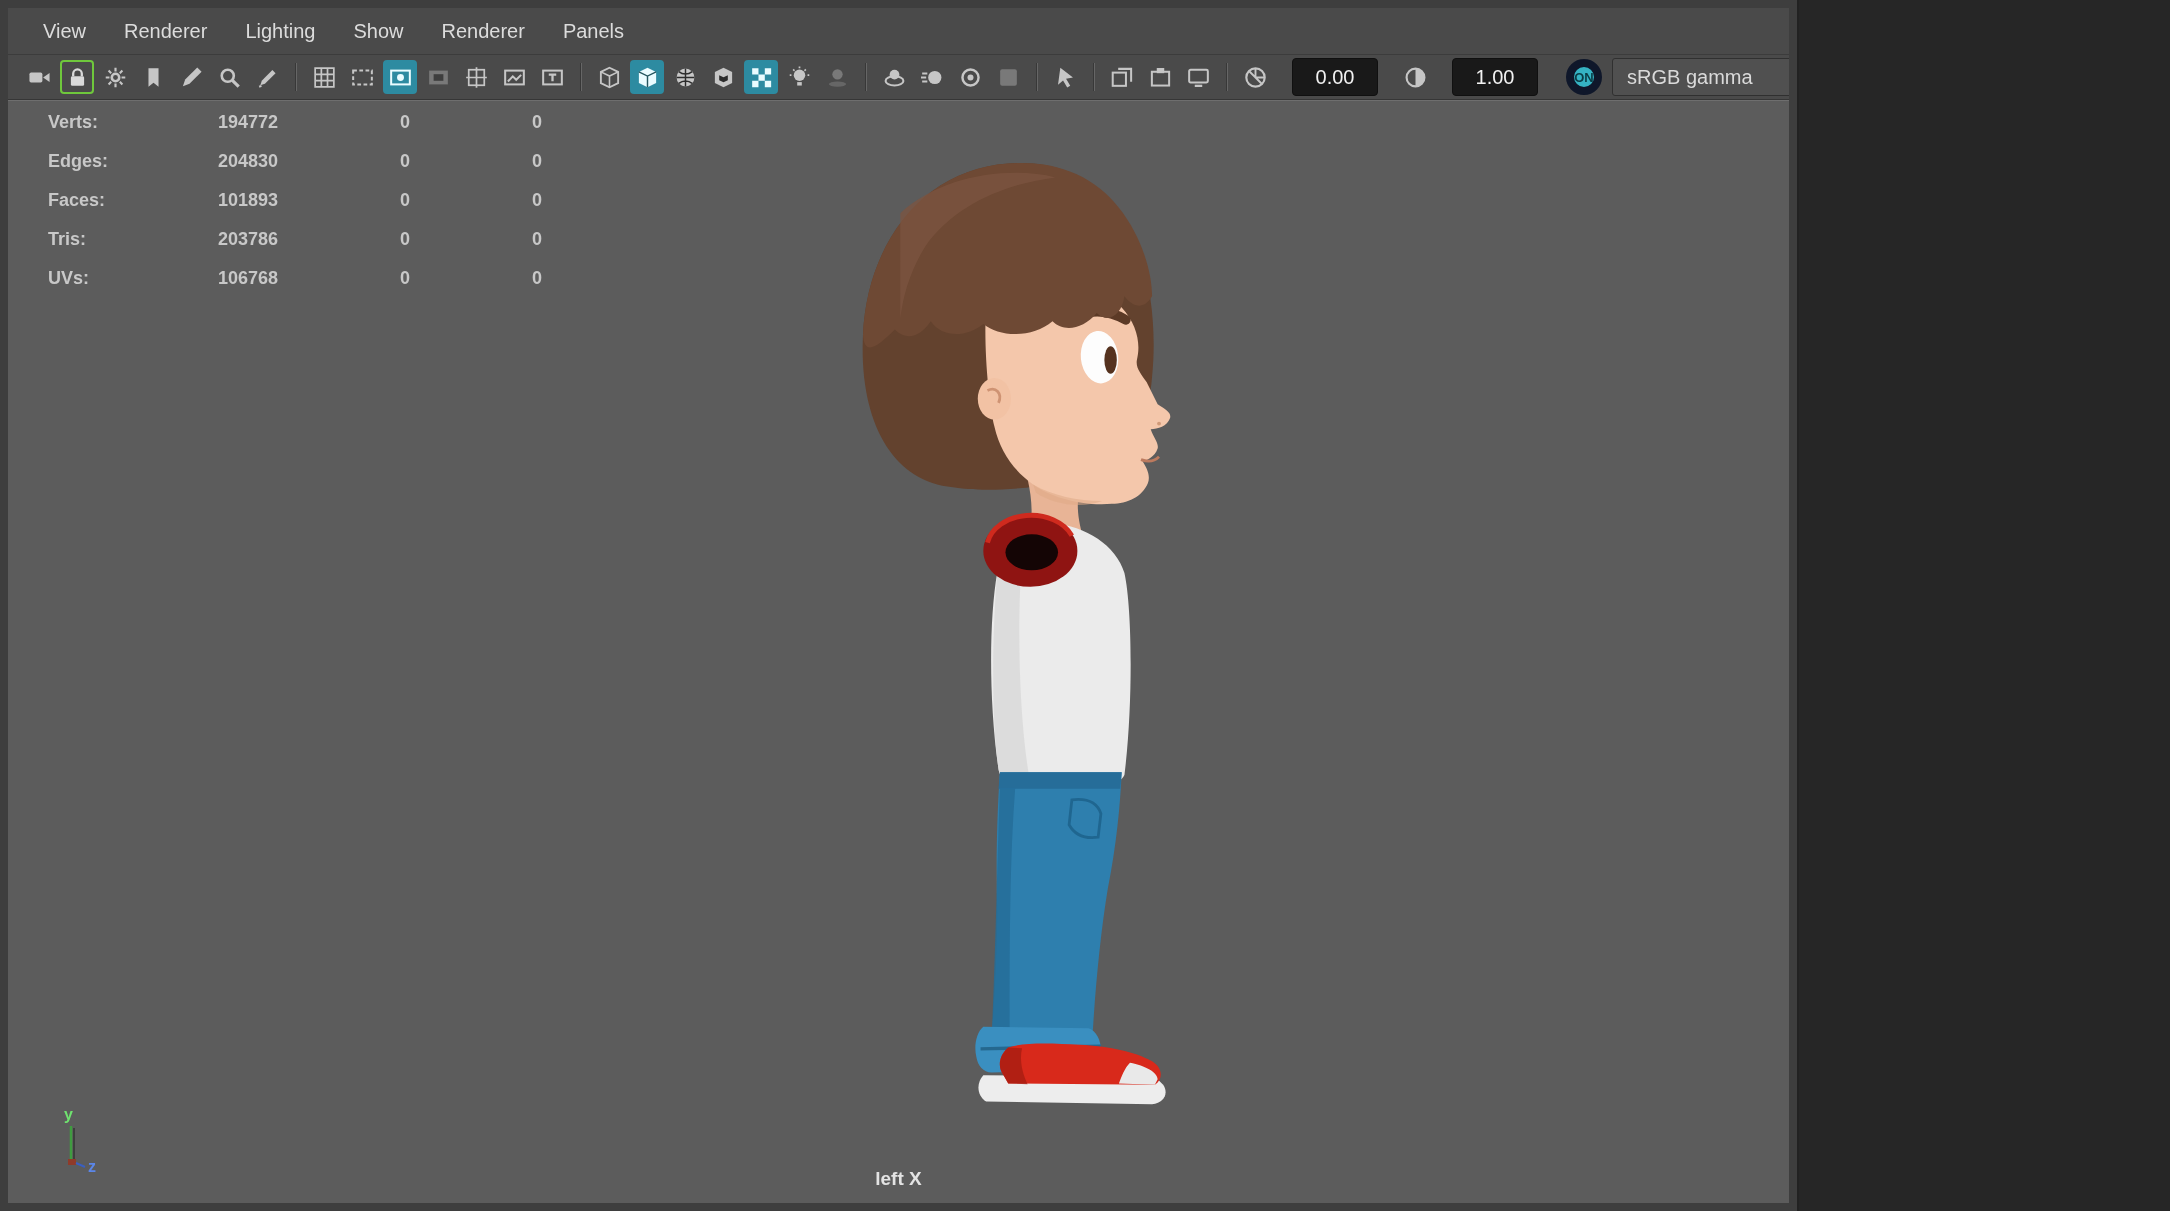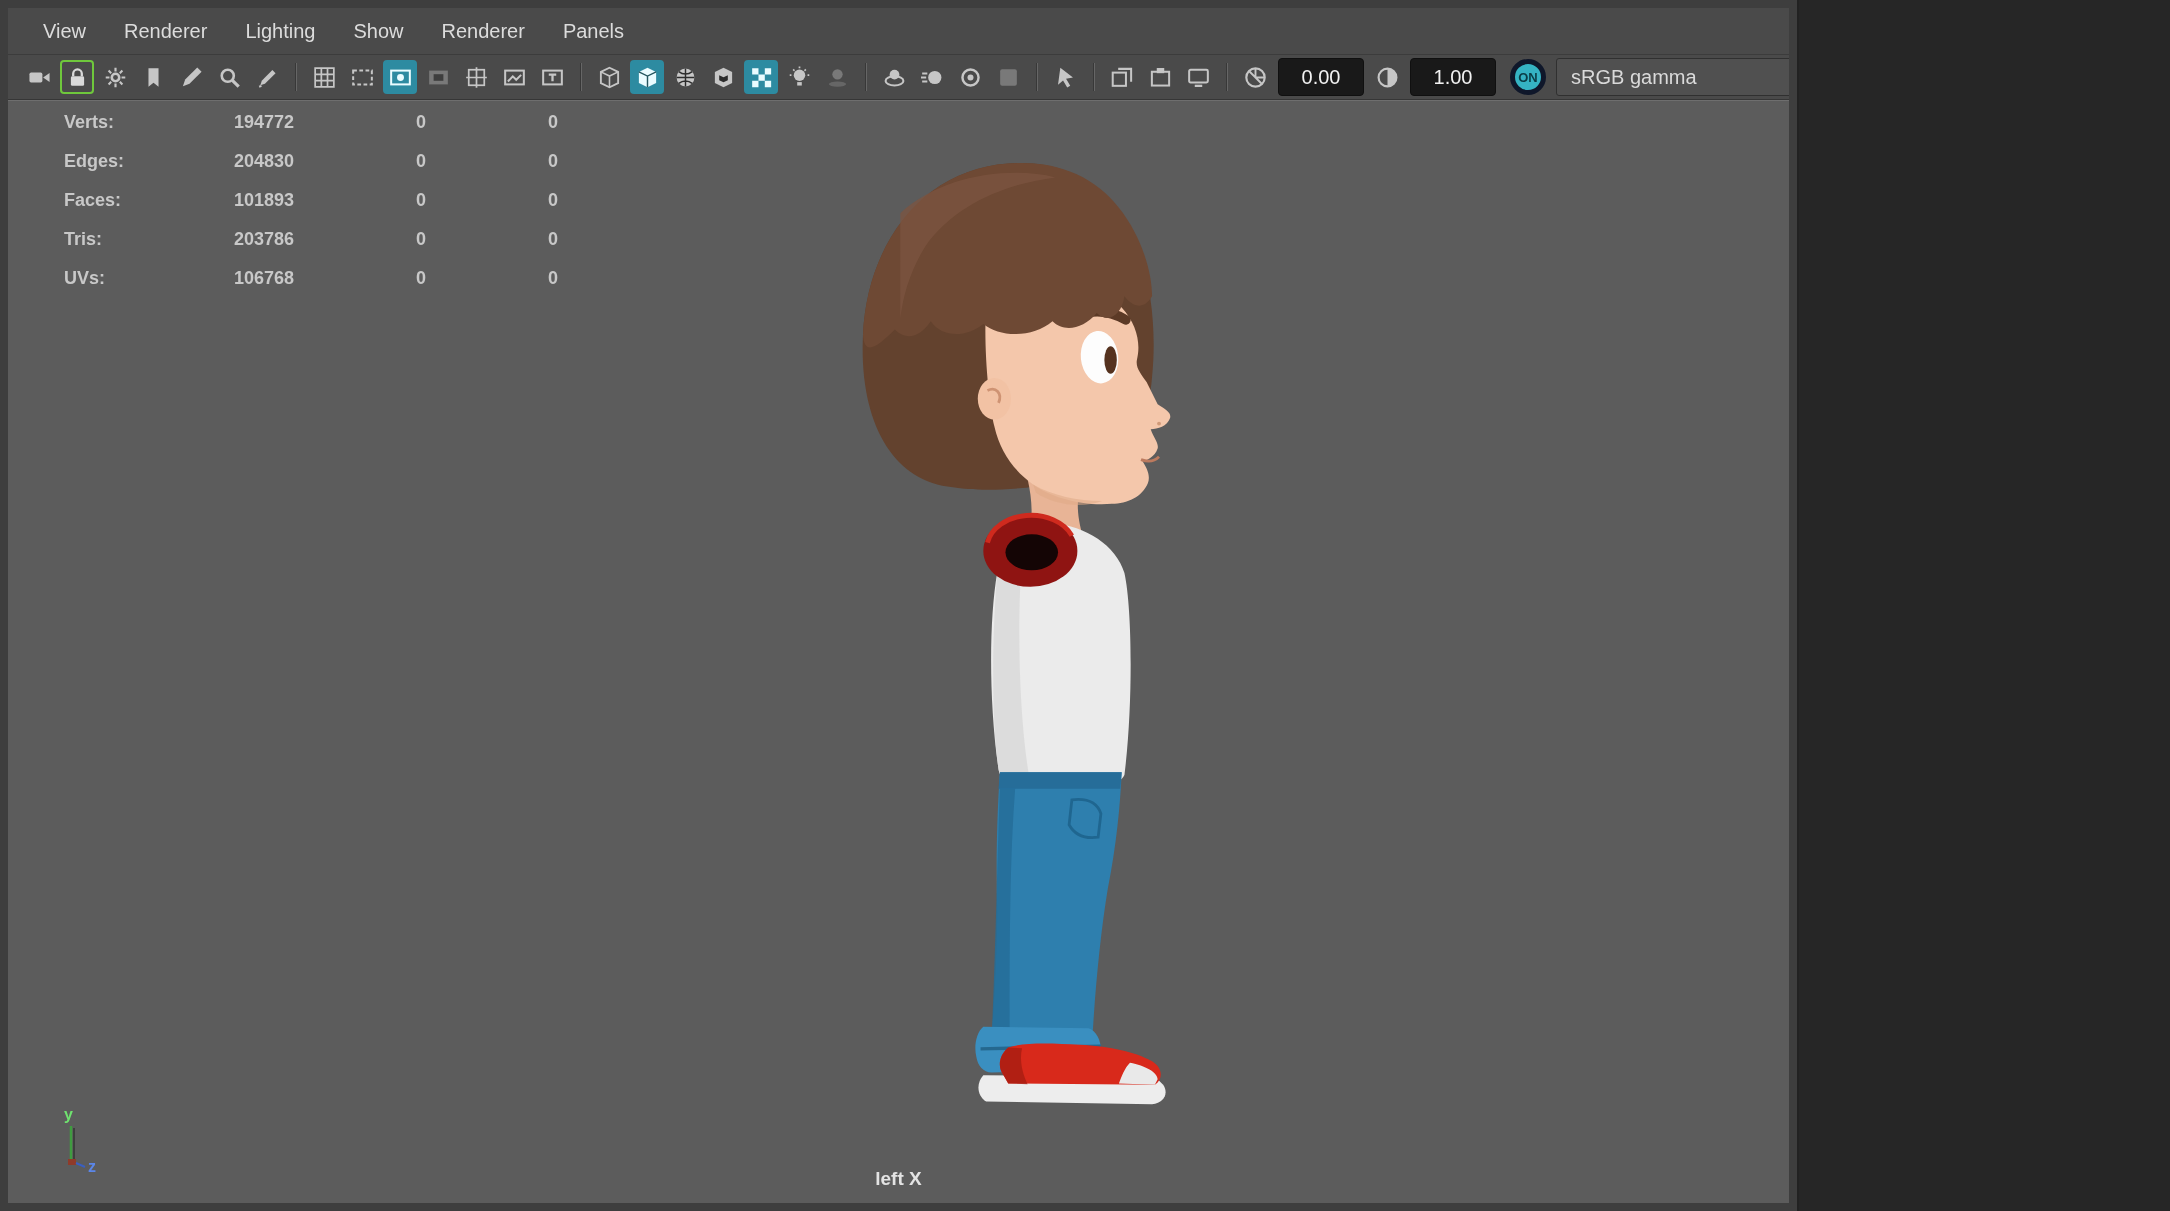--- a/index.html
+++ b/index.html
@@ -30,46 +30,46 @@
   .tool svg{width:23px;height:23px;fill:currentColor;}
   .tool.on{background:#2d8ba1;color:#eafcff;}
   .tool.green{box-shadow:inset 0 0 0 2px #6fc83c;color:#d9d9d9;}
   .tool.disabled{opacity:.38;}
   .sep{
     width:1px;height:28px;background:#383838;box-shadow:1px 0 0 #666;
     margin:0 9px;flex:0 0 auto;
   }
   .num-field{
     width:80px;height:34px;background:#191919;color:#f2f2f2;border:1px solid #101010;
-    border-radius:4px;font-size:20px;text-align:center;margin:0 4px;flex:0 0 auto;
+    border-radius:4px;font-size:20px;text-align:center;margin:0 18px;flex:0 0 auto;
     font-family:"Liberation Sans","DejaVu Sans",sans-serif;
   }
   .on-btn{
     width:36px;height:36px;border-radius:50%;background:#35b3c3;color:#0a3d46;
     font-weight:bold;font-size:13px;display:flex;align-items:center;justify-content:center;
-    margin:0 10px;flex:0 0 auto;border:5px solid #0f172a;box-sizing:border-box;
+    margin:0 10px;flex:0 0 auto;border:8px solid #0f172a;box-sizing:border-box;
   }
   .dropdown{
     width:292px;height:36px;background:#505050;border:1px solid #303030;border-radius:3px;
     display:flex;align-items:center;flex:0 0 auto;gap:36px;
   }
   .dropdown .dd-label{flex:1;padding-left:14px;font-size:20px;color:#dadada;}
   .dropdown .dd-arrow{
     width:42px;height:100%;border-left:1px solid #303030;display:flex;
     align-items:center;justify-content:center;
   }
   .dd-tri{width:0;height:0;border-left:8px solid transparent;border-right:8px solid transparent;border-top:9px solid #cfcfcf;}
   
   .viewport{
     position:relative;height:1105px;background:#5c5c5c;border-top:1px solid #6e6e6e;
   }
   .hud{position:absolute;top:2px;left:40px;}
   .hud-row{
     display:grid;grid-template-columns:118px 112px 132px 132px;height:39px;
-    align-items:center;font-size:18px;font-weight:bold;color:#c8c8c8;margin-left:16px;
+    align-items:center;font-size:18px;font-weight:bold;color:#c8c8c8;
   }
   .hud-row .num{text-align:right;}
   .cam-label{
     position:absolute;bottom:16px;left:0;width:100%;text-align:center;
     font-size:19px;font-weight:bold;color:#e3e3e3;
   }
   .char-svg{position:absolute;left:837px;top:54px;width:332px;height:955px;}
   .axis{position:absolute;left:50px;bottom:30px;width:70px;height:70px;}
   .axis text{font-size:16px;font-weight:bold;}
 </style>

